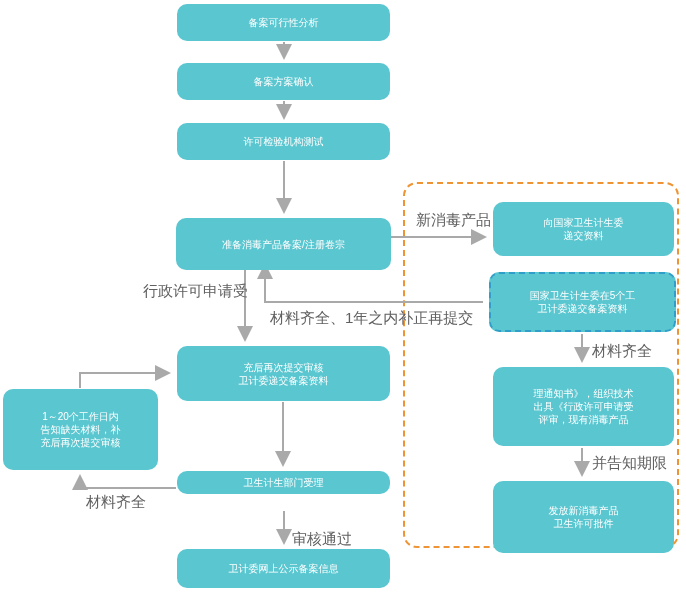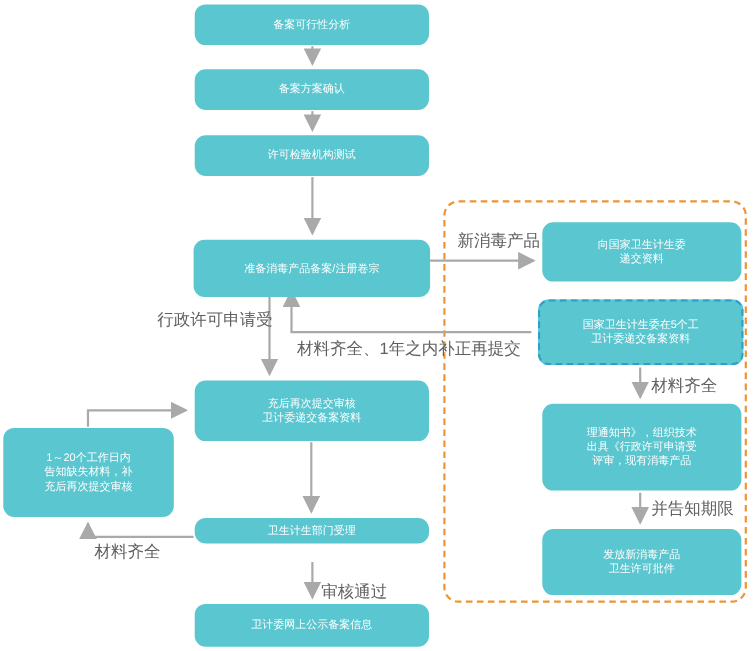--- a/index.html
+++ b/index.html
@@ -85,21 +85,21 @@
   <div>国家卫生计生委在5个工</div>
   <div>卫计委递交备案资料</div>
 </div>
 
 <div class="node" style="left:493px;top:367px;width:181px;height:79px">
   <div>理通知书》，组织技术</div>
   <div>出具《行政许可申请受</div>
   <div>评审，现有消毒产品</div>
 </div>
 
-<div class="node" style="left:493px;top:481px;width:181px;height:60px">
+<div class="node" style="left:493px;top:481px;width:181px;height:72px">
   <div>发放新消毒产品</div>
   <div>卫生许可批件</div>
 </div>
 
 <div class="lbl" style="left:403px;top:211px;width:88px;text-align:right">新消毒产品</div>
 <div class="lbl" style="left:143px;top:282px">行政许可申请受</div>
 <div class="lbl" style="left:270px;top:309px">材料齐全、1年之内补正再提交</div>
 <div class="lbl" style="left:592px;top:342px">材料齐全</div>
 <div class="lbl" style="left:592px;top:454px">并告知期限</div>
 <div class="lbl" style="left:86px;top:493px">材料齐全</div>

